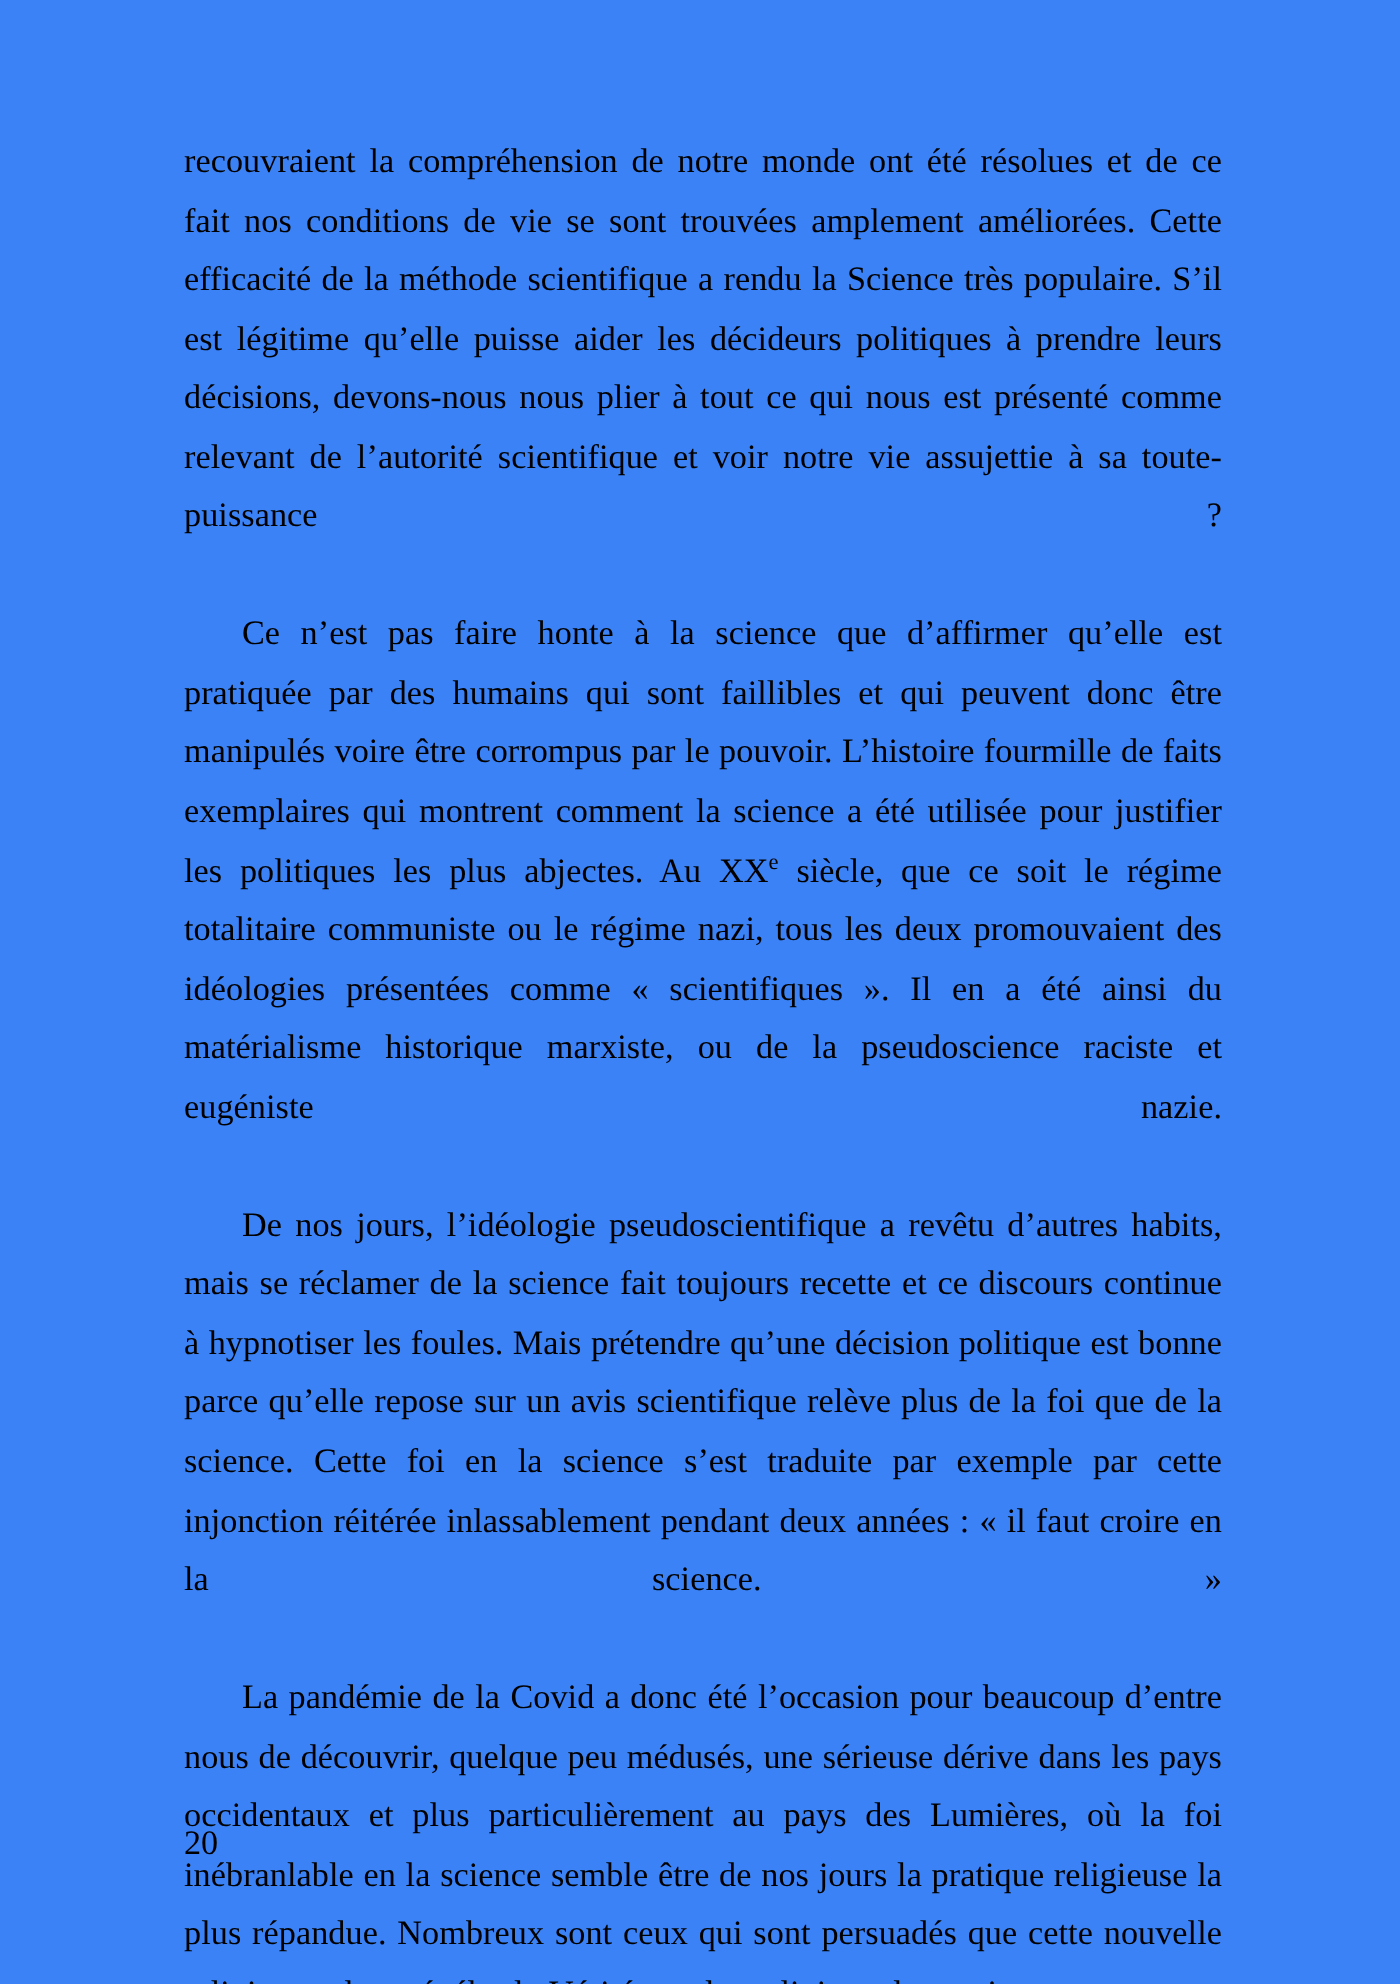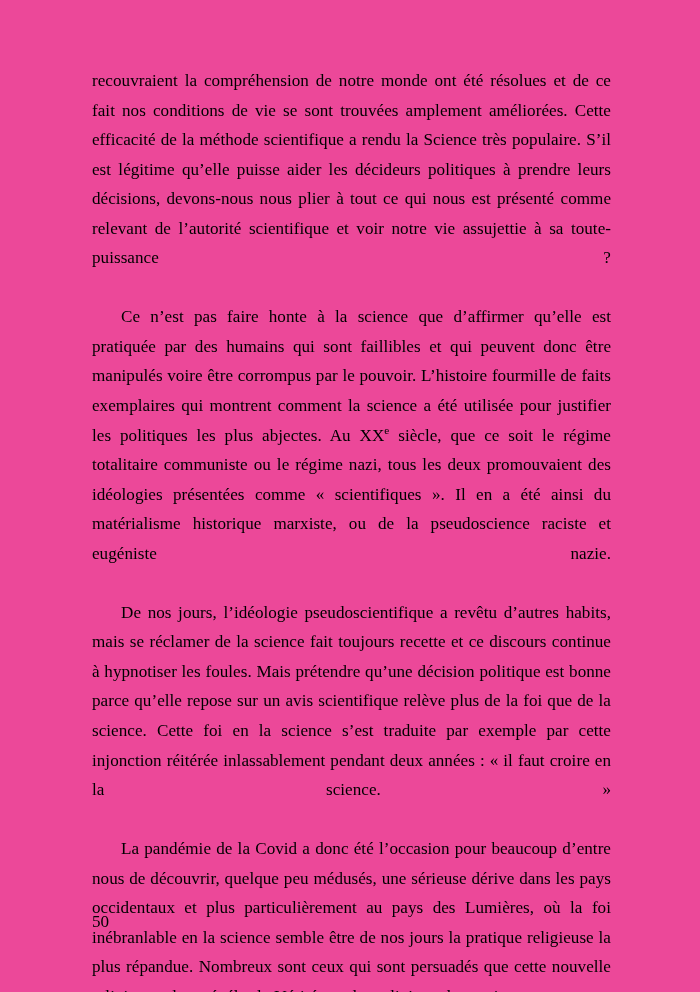--- a/index.html
+++ b/index.html
@@ -12,21 +12,21 @@
     height: 992px;
     background: #ffffff;
     font-family: "Liberation Serif", "DejaVu Serif", serif;
     color: #000000;
     overflow: hidden;
   }
   .page {
     position: relative;
     width: 700px;
     height: 992px;
-    background: #ec4899;
+    background: #3b82f6;
     box-sizing: border-box;
   }
   .text-block {
     position: absolute;
     left: 92px;
     top: 66px;
     width: 519px;
   }
   p.para {
     margin: 0;
@@ -73,15 +73,15 @@
     <p class="para continued">recouvraient la compréhension de notre monde ont été résolues et de ce fait nos conditions de vie se sont trouvées amplement améliorées. Cette efficacité de la méthode scientifique a rendu la Science très populaire. S’il est légitime qu’elle puisse aider les décideurs politiques à prendre leurs décisions, devons-nous nous plier à tout ce qui nous est présenté comme relevant de l’autorité scientifique et voir notre vie assujettie à sa toute-puissance ?</p>
 
     <p class="para"><span>Ce n’est pas faire honte à la science que d’affirmer qu’elle est pratiquée par des humains qui sont faillibles et qui peuvent donc être manipulés voire être corrompus par le pouvoir. L’histoire fourmille de faits exemplaires qui montrent comment la science a été utilisée pour justifier les politiques les plus abjectes. Au XX</span><sup class="ord">e</sup><span> siècle, que ce soit le régime totalitaire communiste ou le régime nazi, tous les deux promouvaient des idéologies présentées comme « scientifiques ». Il en a été ainsi du matérialisme historique marxiste, ou de la pseudoscience raciste et eugéniste nazie.</span></p>
 
     <p class="para">De nos jours, l’idéologie pseudoscientifique a revêtu d’autres habits, mais se réclamer de la science fait toujours recette et ce discours continue à hypnotiser les foules. Mais prétendre qu’une décision politique est bonne parce qu’elle repose sur un avis scientifique relève plus de la foi que de la science. Cette foi en la science s’est traduite par exemple par cette injonction réitérée inlassablement pendant deux années : « il faut croire en la science. »</p>
 
     <p class="para">La pandémie de la Covid a donc été l’occasion pour beaucoup d’entre nous de découvrir, quelque peu médusés, une sérieuse dérive dans les pays occidentaux et plus particulièrement au pays des Lumières, où la foi inébranlable en la science semble être de nos jours la pratique religieuse la plus répandue. Nombreux sont ceux qui sont persuadés que cette nouvelle religion va leur révéler la Vérité que les religions dogmatiques ne peuvent plus leur transmettre et ils se raccrochent à elle pour trouver des solutions à tous leurs problèmes. Qu’ils soient hommes politiques, économistes, médecins… tous s’en réfèrent à elle comme si elle pouvait ouvrir toutes les portes de la connaissance et nous apporter la Vérité suprême. Cette croyance</p>
 
   </div>
 
-  <div class="folio">50</div>
+  <div class="folio">20</div>
 
 </div>
 
 </body></html>

